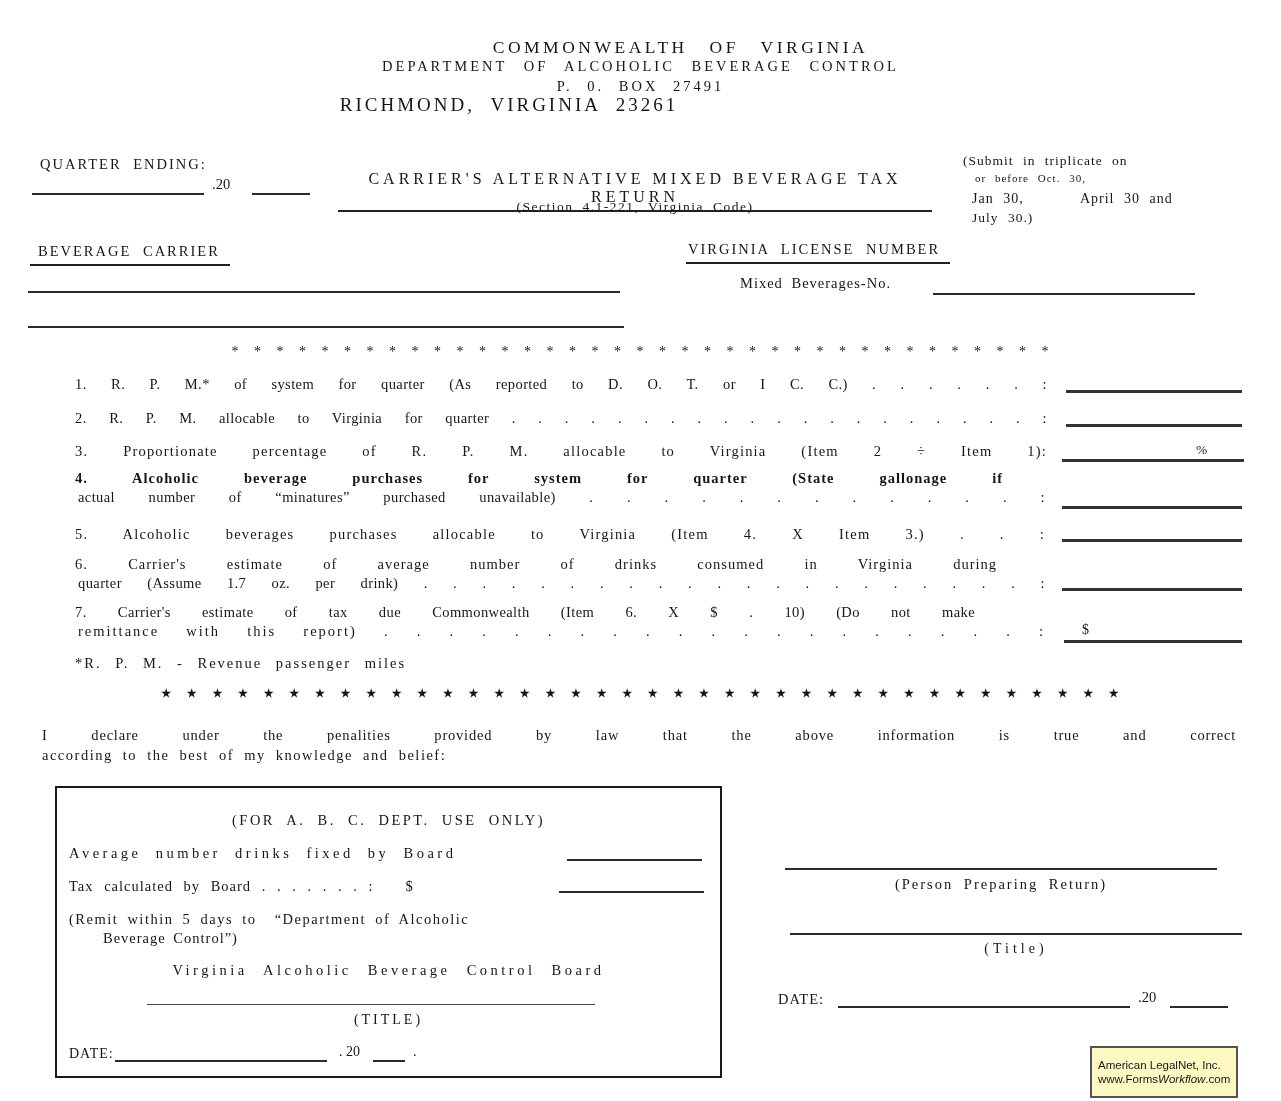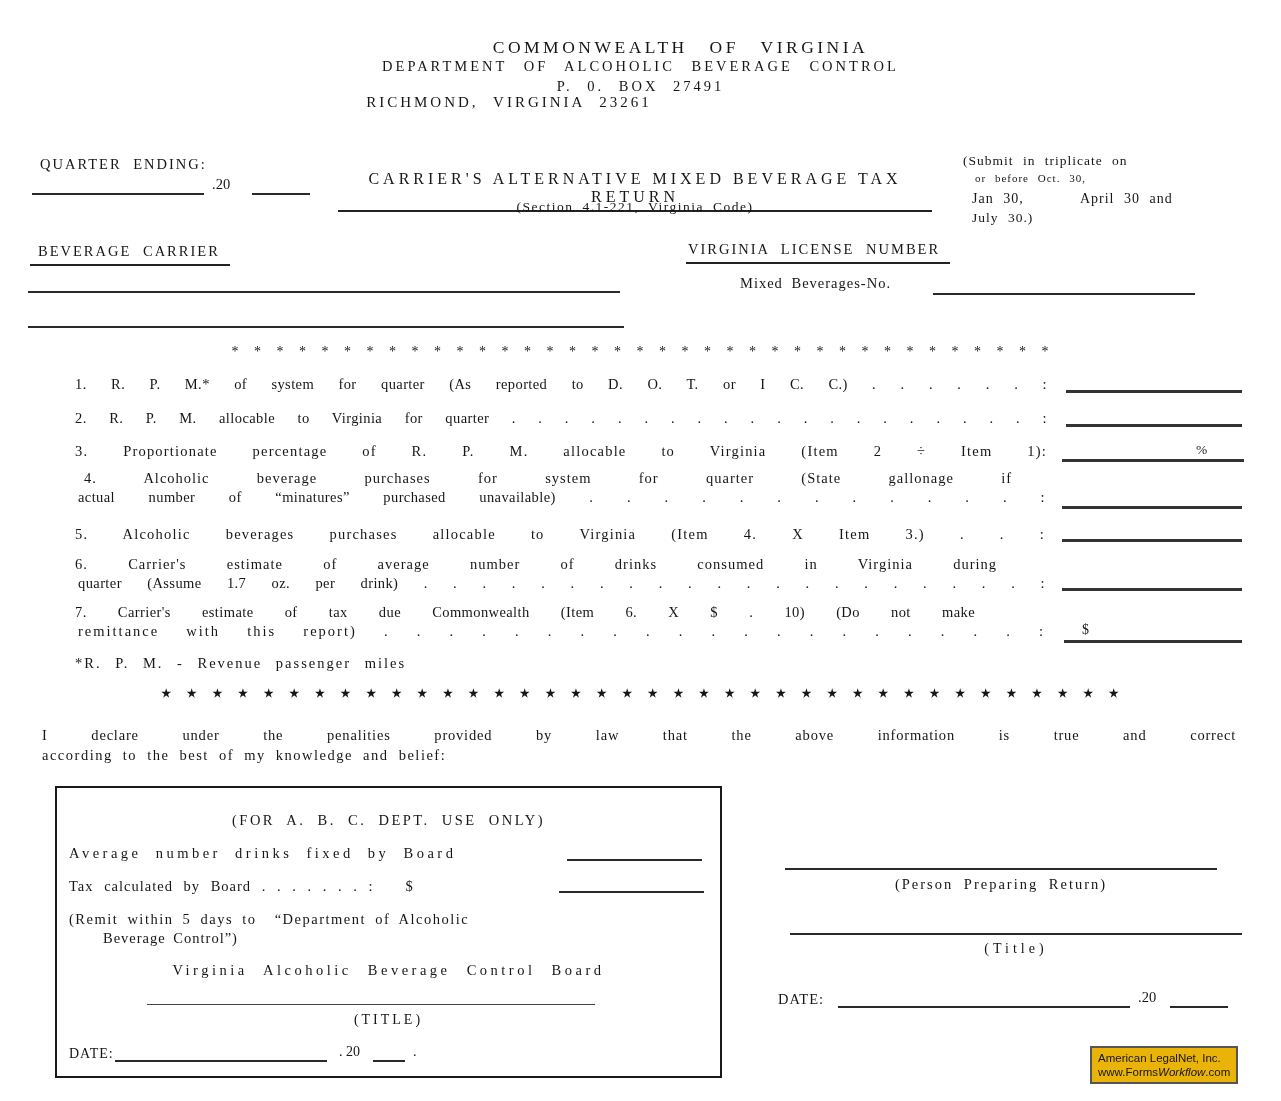--- a/index.html
+++ b/index.html
@@ -12,35 +12,35 @@
   .t{position:absolute;white-space:pre;line-height:1.15;}
   .j{white-space:normal;text-align:justify;text-align-last:justify;}
   .ctr{text-align:center;text-align-last:center;white-space:normal;}
   .ln{position:absolute;border-top:2px solid #2a2a2a;height:0;}
   .ln3{border-top:3px solid #333;}
   .ln1{border-top:1px solid #444;}
   .ul{border-bottom:2px solid #222;padding-bottom:3px;}
   .item{font-size:14.5px;letter-spacing:.4px;}
   .box{position:absolute;border:2px solid #1a1a1a;background:#fff;}
   .badge{
-    position:absolute;border:2px solid #555;background:#eab308;
+    position:absolute;border:2px solid #555;background:#fef9c3;
     font-family:"Liberation Sans","DejaVu Sans",sans-serif;
-    font-size:11.5px;line-height:14px;padding:3px 6px;white-space:nowrap;
+    font-size:11.5px;line-height:14px;padding:10px 6px;white-space:nowrap;
   }
   .badge .it{font-style:italic;}
 </style>
 </head>
 <body>
 
 <div class="page">
 
   <div class="t ctr" style="left:0;top:37px;width:1281px;font-size:17.5px;letter-spacing:3.5px;word-spacing:14px;padding-left:40px;">COMMONWEALTH OF VIRGINIA</div>
   <div class="t ctr" style="left:0;top:58px;width:1281px;font-size:14.5px;letter-spacing:3px;word-spacing:10px;">DEPARTMENT OF ALCOHOLIC BEVERAGE CONTROL</div>
   <div class="t ctr" style="left:0;top:78px;width:1281px;font-size:14.5px;letter-spacing:3px;word-spacing:8px;">P. 0.   BOX 27491</div>
-  <div class="t ctr" style="left:0;top:94px;width:1018px;font-size:15px;letter-spacing:3px;word-spacing:8px;">RICHMOND,   VIRGINIA 23261</div>
+  <div class="t ctr" style="left:0;top:94px;width:1018px;font-size:19px;letter-spacing:3px;word-spacing:8px;">RICHMOND,   VIRGINIA 23261</div>
 
   <div class="t" style="left:40px;top:156px;font-size:14.5px;letter-spacing:2px;word-spacing:6px;">QUARTER ENDING:</div>
   <div class="ln" style="left:32px;top:193px;width:172px;"></div>
   <div class="t" style="left:212px;top:176px;font-size:14.5px;">.20</div>
   <div class="ln" style="left:252px;top:193px;width:58px;"></div>
 
   <div class="t ctr ul" style="left:338px;top:170px;width:594px;font-size:16px;letter-spacing:4px;">CARRIER'S ALTERNATIVE MIXED BEVERAGE TAX RETURN</div>
   <div class="t ctr" style="left:338px;top:199px;width:594px;font-size:13.5px;letter-spacing:1.5px;word-spacing:4px;">(Section 4.1-221, Virginia Code)</div>
 
   <div class="t" style="left:963px;top:153px;font-size:13.5px;letter-spacing:1px;word-spacing:5px;">(Submit in triplicate on</div>
@@ -62,21 +62,21 @@
   <div class="t j item" style="left:75px;top:376px;width:972px;">1. R. P. M.* of system for quarter (As reported to D. O. T. or I C. C.) . . . . . . :</div>
   <div class="ln ln3" style="left:1066px;top:390px;width:176px;"></div>
 
   <div class="t j item" style="left:75px;top:410px;width:972px;">2. R. P. M. allocable to Virginia for quarter . . . . . . . . . . . . . . . . . . . . :</div>
   <div class="ln ln3" style="left:1066px;top:424px;width:176px;"></div>
 
   <div class="t j item" style="left:75px;top:443px;width:972px;letter-spacing:1.2px;">3. Proportionate percentage of R. P. M. allocable to Virginia (Item 2 ÷ Item 1):</div>
   <div class="t" style="left:1196px;top:442px;font-size:13.5px;">%</div>
   <div class="ln ln3" style="left:1062px;top:459px;width:182px;"></div>
 
-  <div class="t j item" style="left:84px;top:470px;width:928px;letter-spacing:1px;">4. Alcoholic beverage purchases for system for quarter (State gallonage if</div>
+  <div class="t j item" style="left:75px;top:470px;width:928px;letter-spacing:1px;font-weight:bold;">4. Alcoholic beverage purchases for system for quarter (State gallonage if</div>
   <div class="t j item" style="left:78px;top:489px;width:967px;">actual number of “minatures” purchased unavailable) . . . . . . . . . . . . :</div>
   <div class="ln ln3" style="left:1062px;top:506px;width:180px;"></div>
 
   <div class="t j item" style="left:75px;top:526px;width:970px;letter-spacing:1.2px;">5. Alcoholic beverages purchases allocable to Virginia (Item 4. X Item 3.) . . :</div>
   <div class="ln ln3" style="left:1062px;top:539px;width:180px;"></div>
 
   <div class="t j item" style="left:75px;top:556px;width:922px;letter-spacing:1px;">6. Carrier's estimate of average number of drinks consumed in Virginia during</div>
   <div class="t j item" style="left:78px;top:575px;width:967px;">quarter (Assume 1.7 oz. per drink) . . . . . . . . . . . . . . . . . . . . . :</div>
   <div class="ln ln3" style="left:1062px;top:588px;width:180px;"></div>
 

